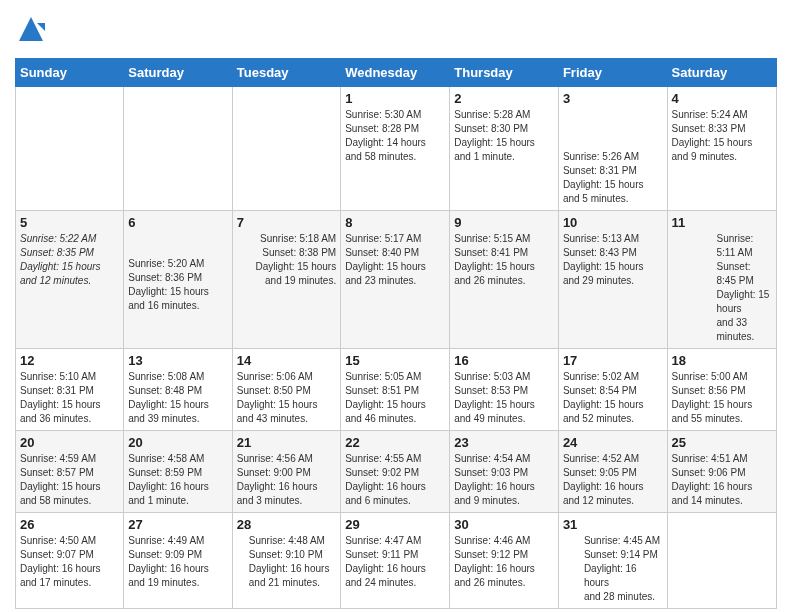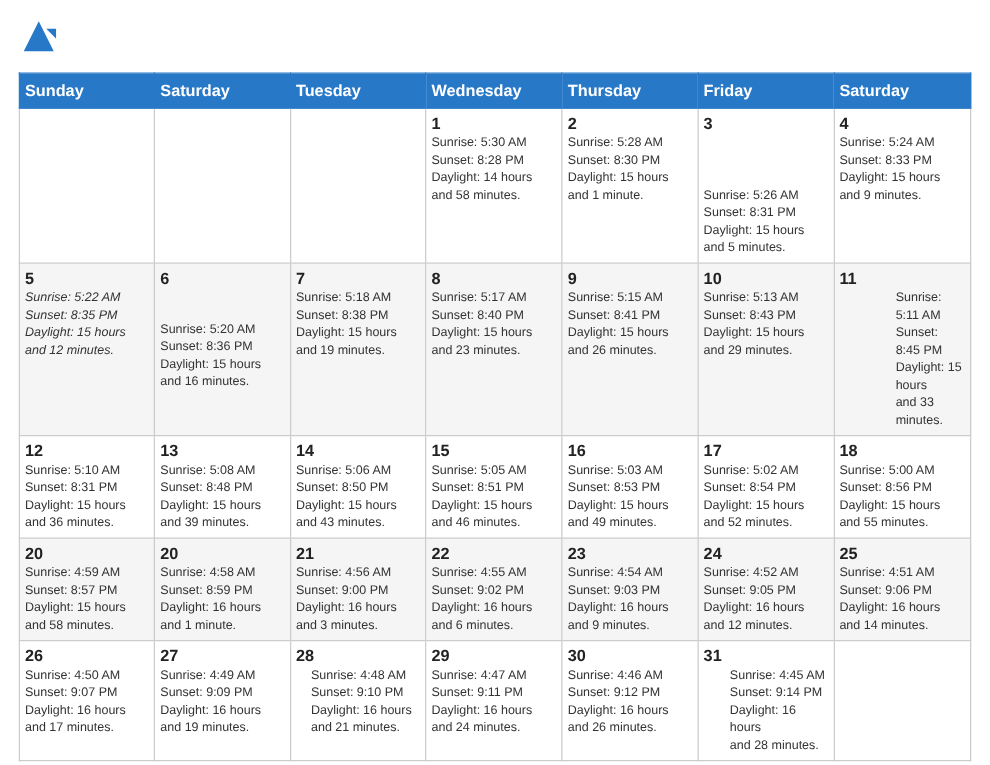--- a/index.html
+++ b/index.html
@@ -161,21 +161,21 @@
         </td>
         <td>
           <div class="day-number">6</div>
           <div class="day-info" style="white-space: pre-line; margin-top: 27px;">Sunrise: 5:20 AM
 Sunset: 8:36 PM
 Daylight: 15 hours
 and 16 minutes.</div>
         </td>
         <td>
           <div class="day-number">7</div>
-          <div class="day-info" style="white-space: pre-line;">Sunrise: 5:18 AM
+          <div class="day-info" style="white-space: pre-line; text-align: right;">Sunrise: 5:18 AM
 Sunset: 8:38 PM
 Daylight: 15 hours
 and 19 minutes.</div>
         </td>
         <td>
           <div class="day-number">8</div>
           <div class="day-info" style="white-space: pre-line;">Sunrise: 5:17 AM
 Sunset: 8:40 PM
 Daylight: 15 hours
 and 23 minutes.</div>

